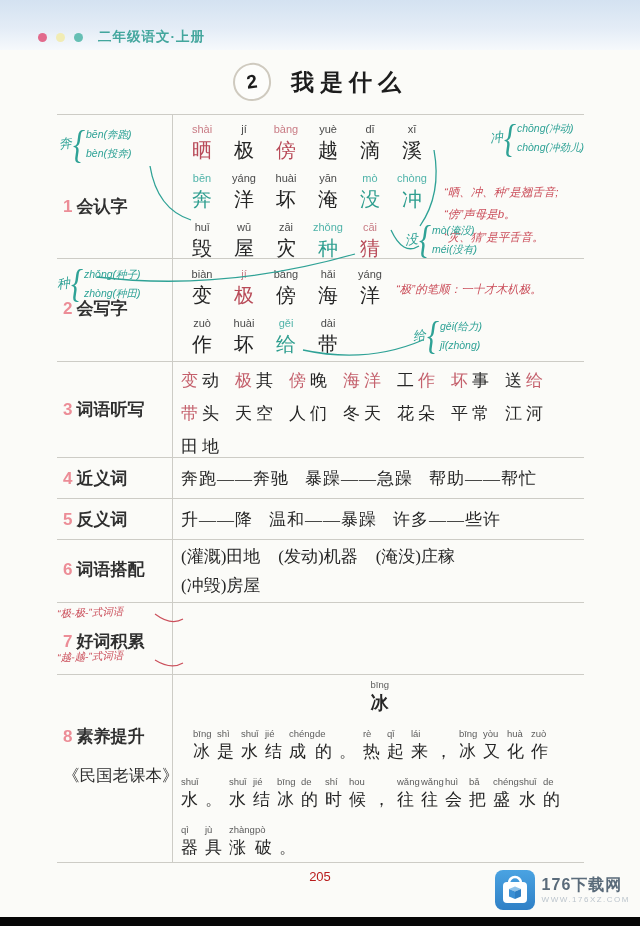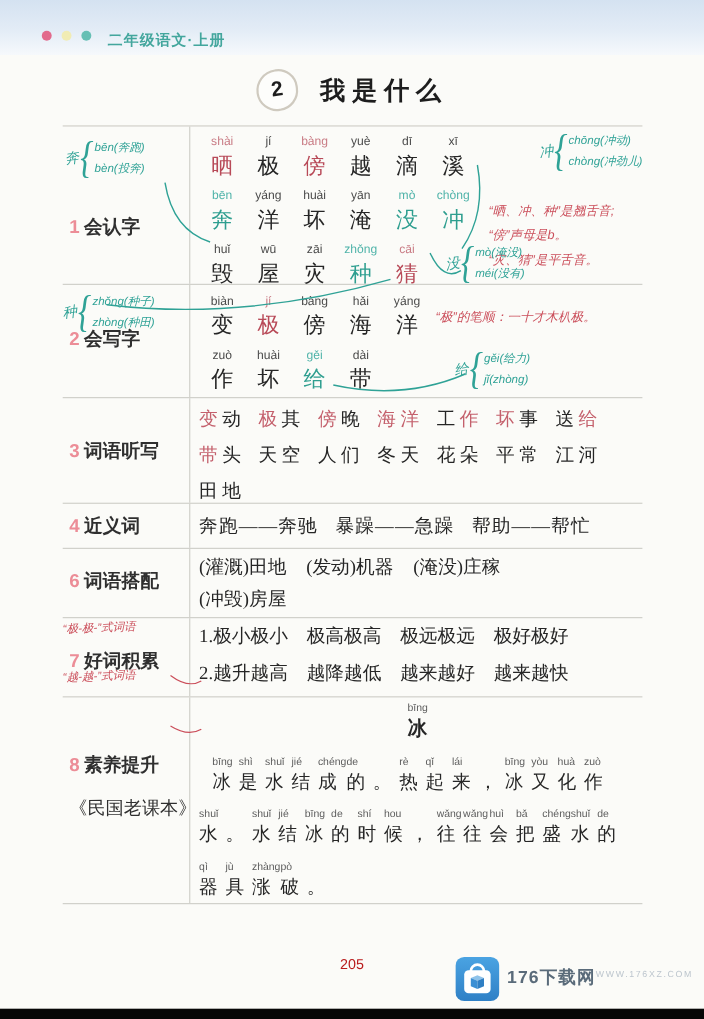--- a/index.html
+++ b/index.html
@@ -5,21 +5,21 @@
   html,body{margin:0;padding:0;}
   body{
     width:640px;height:926px;position:relative;overflow:hidden;
     background:#fbfbf8;
     font-family:"Liberation Sans", sans-serif;
     color:#2b2b2b;
   }
   
   .topband{height:50px;background:linear-gradient(180deg,#d4e2f1 0%,#e3ecf6 55%,#f6f9fc 100%);
     display:flex;align-items:flex-end;padding:0 0 4px 38px;box-sizing:border-box;}
-  .hdr{display:flex;align-items:flex-start;gap:9px;}
+  .hdr{display:flex;align-items:center;gap:9px;}
   .dot{width:9px;height:9px;border-radius:50%;display:inline-block;}
   .booklet{font-size:13.5px;font-weight:bold;color:#43a69d;letter-spacing:1px;margin-left:6px;}
   
   .lesson{height:48px;margin-top:8px;display:flex;align-items:center;justify-content:center;gap:20px;}
   .lcircle{width:34px;height:34px;border:2px solid #cfcabf;border-radius:52% 48% 50% 50%;
     transform:rotate(-8deg);display:flex;align-items:center;justify-content:center;
     font-weight:bold;font-size:19px;color:#1d1d1d;background:#fdfdfb;}
   .ltitle{font-size:23px;font-weight:bold;letter-spacing:6px;color:#1d1d1d;}
   
   .tbl{position:relative;margin:8px 0 0 57px;width:527px;border-bottom:1px solid #cdccc6;}
@@ -76,21 +76,21 @@
   .pb .ppy{display:block;font-size:9.5px;height:12px;color:#5c5c5c;}
   .pb .pch{display:block;font-size:17px;font-family:"Liberation Serif",serif;color:#262626;}
   .poem-title .pch{font-weight:bold;font-family:"Liberation Sans",sans-serif;font-size:18px;}
   .pline{white-space:nowrap;margin-top:13px;}
   .pline.ind{margin-left:12px;}
   
   .overlay{position:absolute;left:0;top:0;pointer-events:none;z-index:4;}
   
   .pageno{position:absolute;bottom:42px;left:0;width:100%;text-align:center;font-size:13px;color:#b91c1c;}
   .watermark{position:absolute;right:10px;bottom:16px;display:flex;align-items:center;gap:7px;}
-  .wm-text{display:flex;flex-direction:row;line-height:1.15;}
+  .wm-text{display:flex;flex-direction:column;line-height:1.15;}
   .wm-name{font-size:16px;font-weight:bold;color:#5a6b7a;letter-spacing:1px;}
   .wm-url{font-size:8px;color:#bcc5cd;letter-spacing:1.5px;}
   .blackbar{position:absolute;left:0;right:0;bottom:0;height:9px;background:#060606;}
 </style>
 </head>
 <body>
 
 <div class="topband">
   <div class="hdr">
     <span class="dot" id="dot0" style="background: rgb(226, 106, 140);"></span>
@@ -212,20 +212,30 @@
     <div class="lcell">
       <div class="slabel" style="top:9px">
         <span class="snum">4</span><span>近义词</span>
       </div>
     </div>
     <div class="ccell">
       <div class="plain pairline" id="s4-pairs"><span class="pair">奔跑——奔驰</span><span class="pair">暴躁——急躁</span><span class="pair">帮助——帮忙</span></div>
     </div>
   </div>
 
+  <div class="row r5">
+    <div class="lcell">
+      <div class="slabel" style="top:9px">
+        <span class="snum">5</span><span>反义词</span>
+      </div>
+    </div>
+    <div class="ccell">
+      <div class="plain pairline" id="s5-pairs"><span class="pair">升——降</span><span class="pair">温和——暴躁</span><span class="pair">许多——些许</span></div>
+    </div>
+  </div>
 
   <div class="row r6">
     <div class="lcell">
       <div class="slabel" style="top:18px">
         <span class="snum">6</span><span>词语搭配</span>
       </div>
     </div>
     <div class="ccell">
       <div class="plain" id="s6-lines">
           <div class="s6line"><span class="s6item">(灌溉)田地</span><span class="s6item">(发动)机器</span><span class="s6item">(淹没)庄稼</span></div>
@@ -234,26 +244,20 @@
     </div>
   </div>
 
   <div class="row r7">
     <div class="lcell">
       <div class="s7note hw redhw s7n1">“极-极-”式词语</div>
       <div class="slabel" style="top:27px">
         <span class="snum">7</span><span>好词积累</span>
       </div>
       <div class="s7note hw redhw s7n2">“越-越-”式词语</div>
-    </div>
-    <div class="ccell">
-      <div class="plain" id="s7-lines">
-          <div class="s7line">1.极小极小　极高极高　极远极远　极好极好</div>
-          <div class="s7line">2.越升越高　越降越低　越来越好　越来越快</div>
-        </div>
     </div>
   </div>
 
   <div class="row r8">
     <div class="lcell">
       <div class="slabel" style="top:50px">
         <span class="snum">8</span><span>素养提升</span>
       </div>
       <div class="slabel" style="top:90px;font-weight:normal;font-family:'Liberation Serif',serif;font-size:16.5px">《民国老课本》</div>
     </div>

